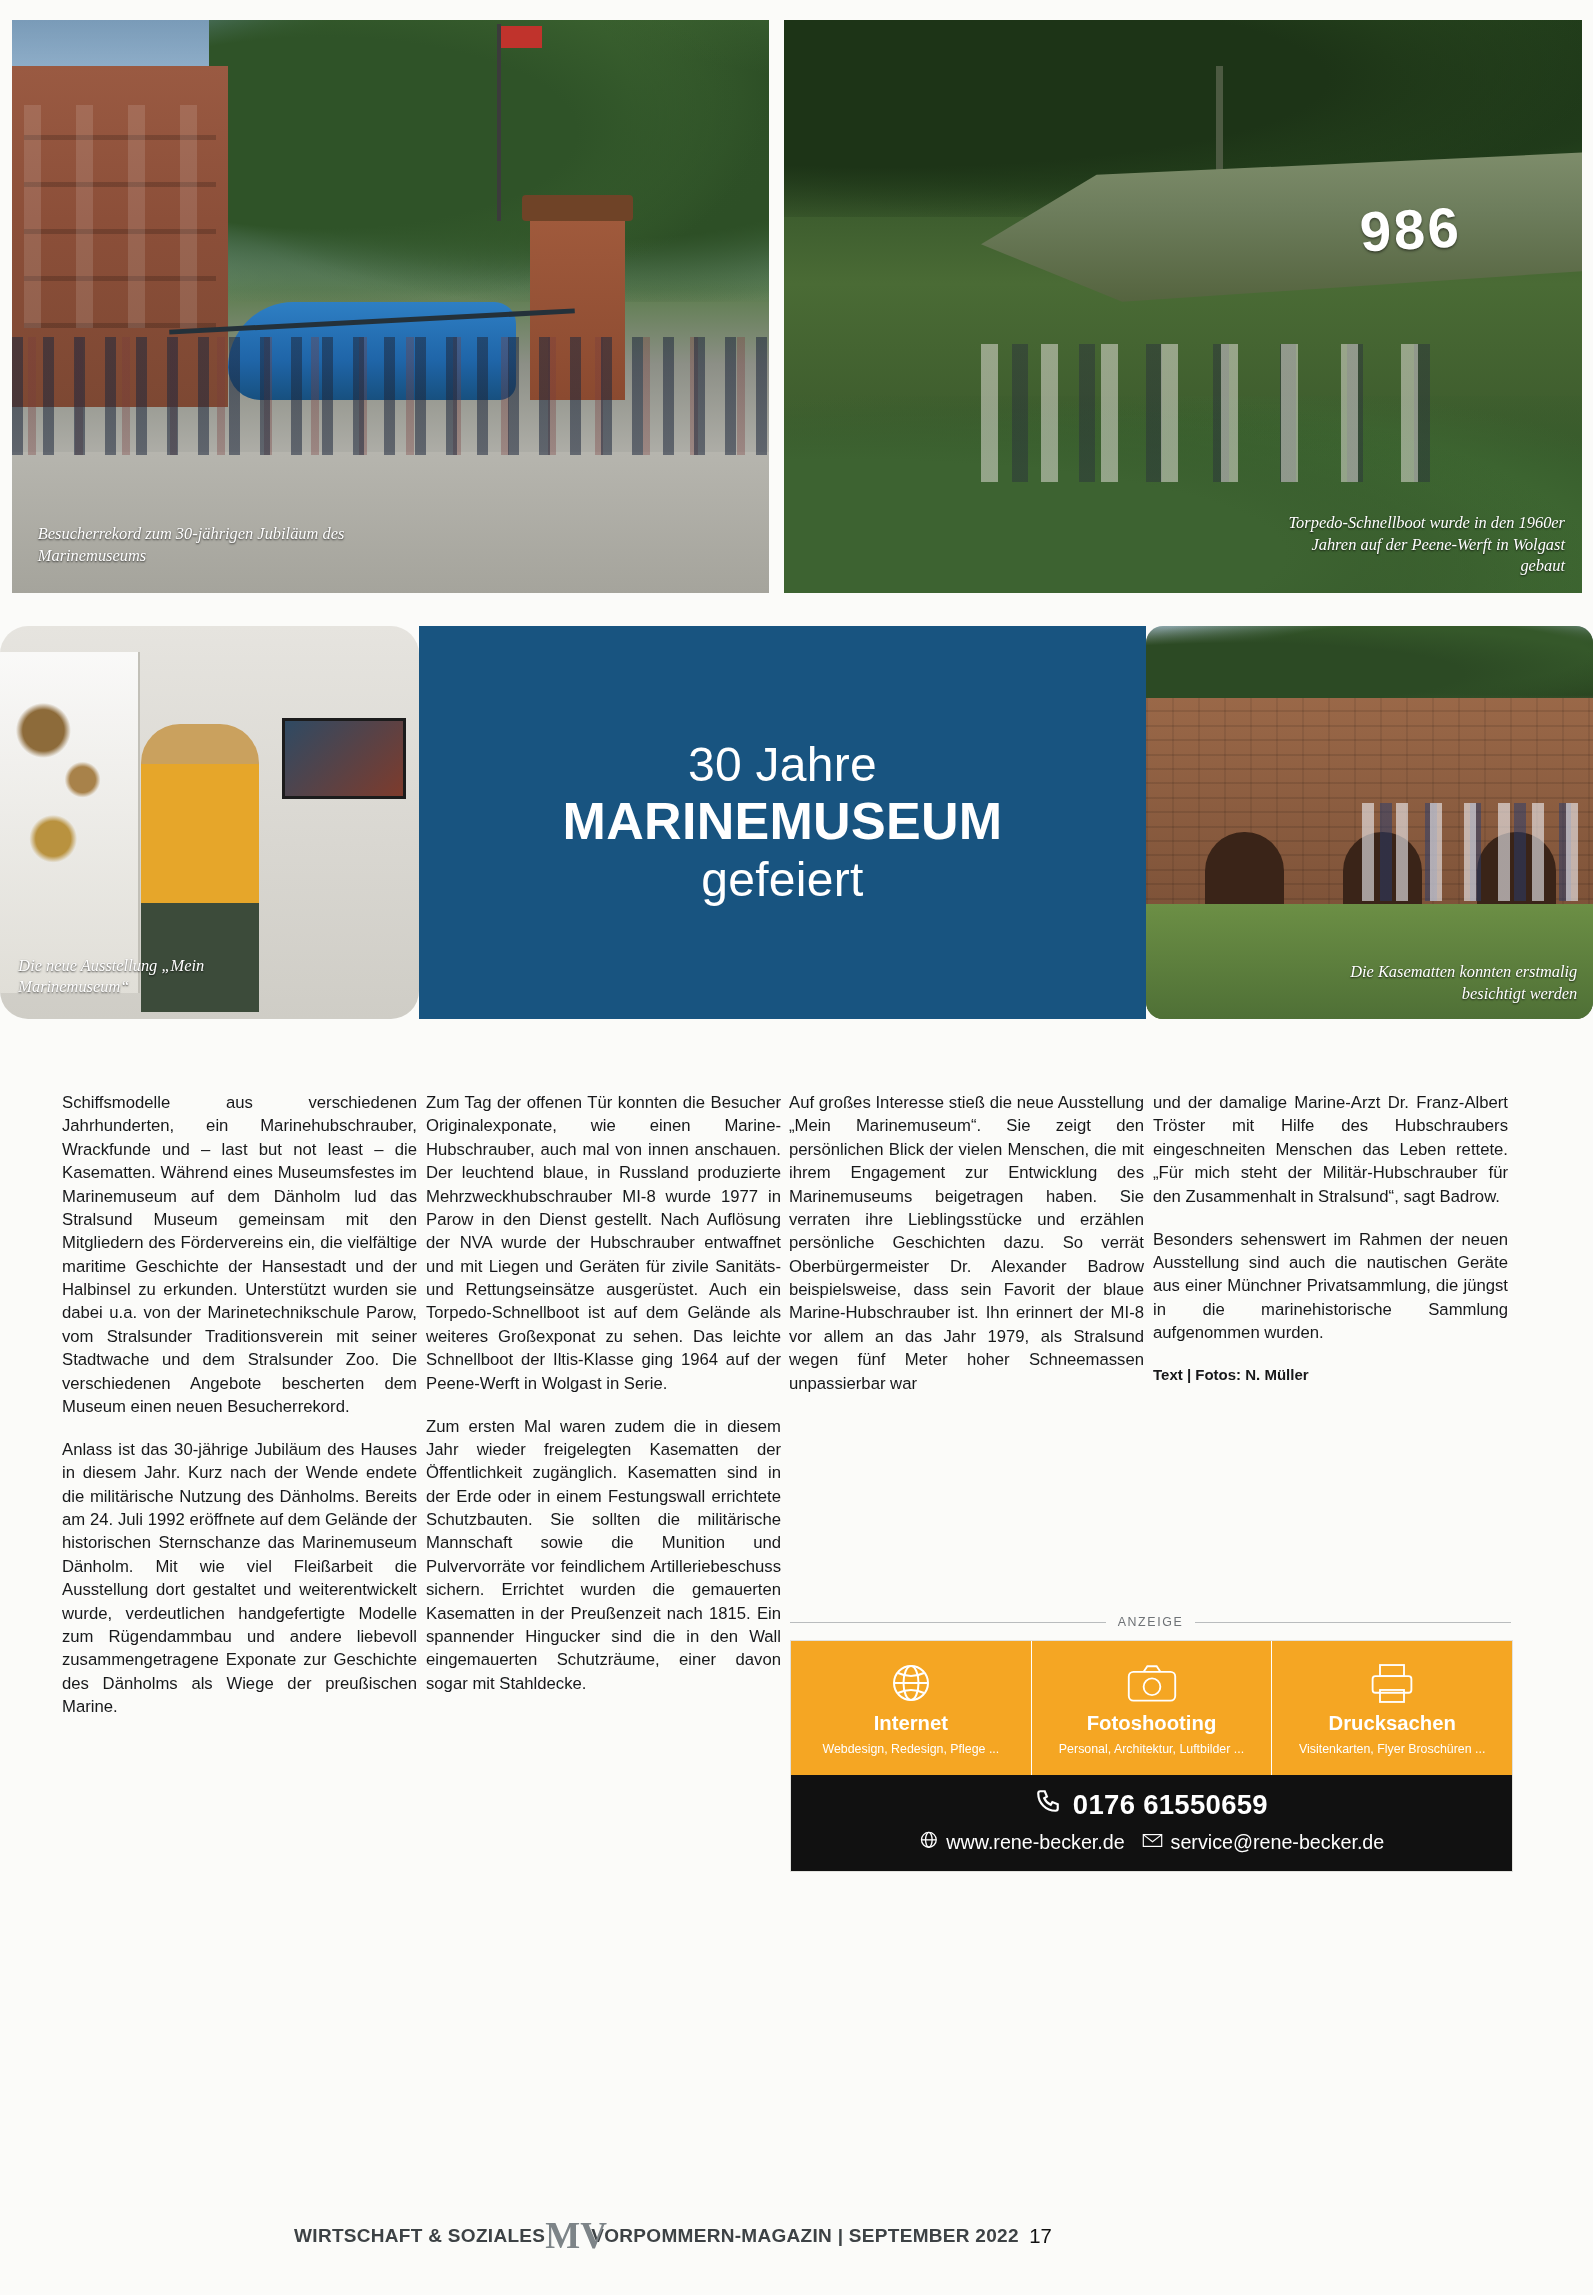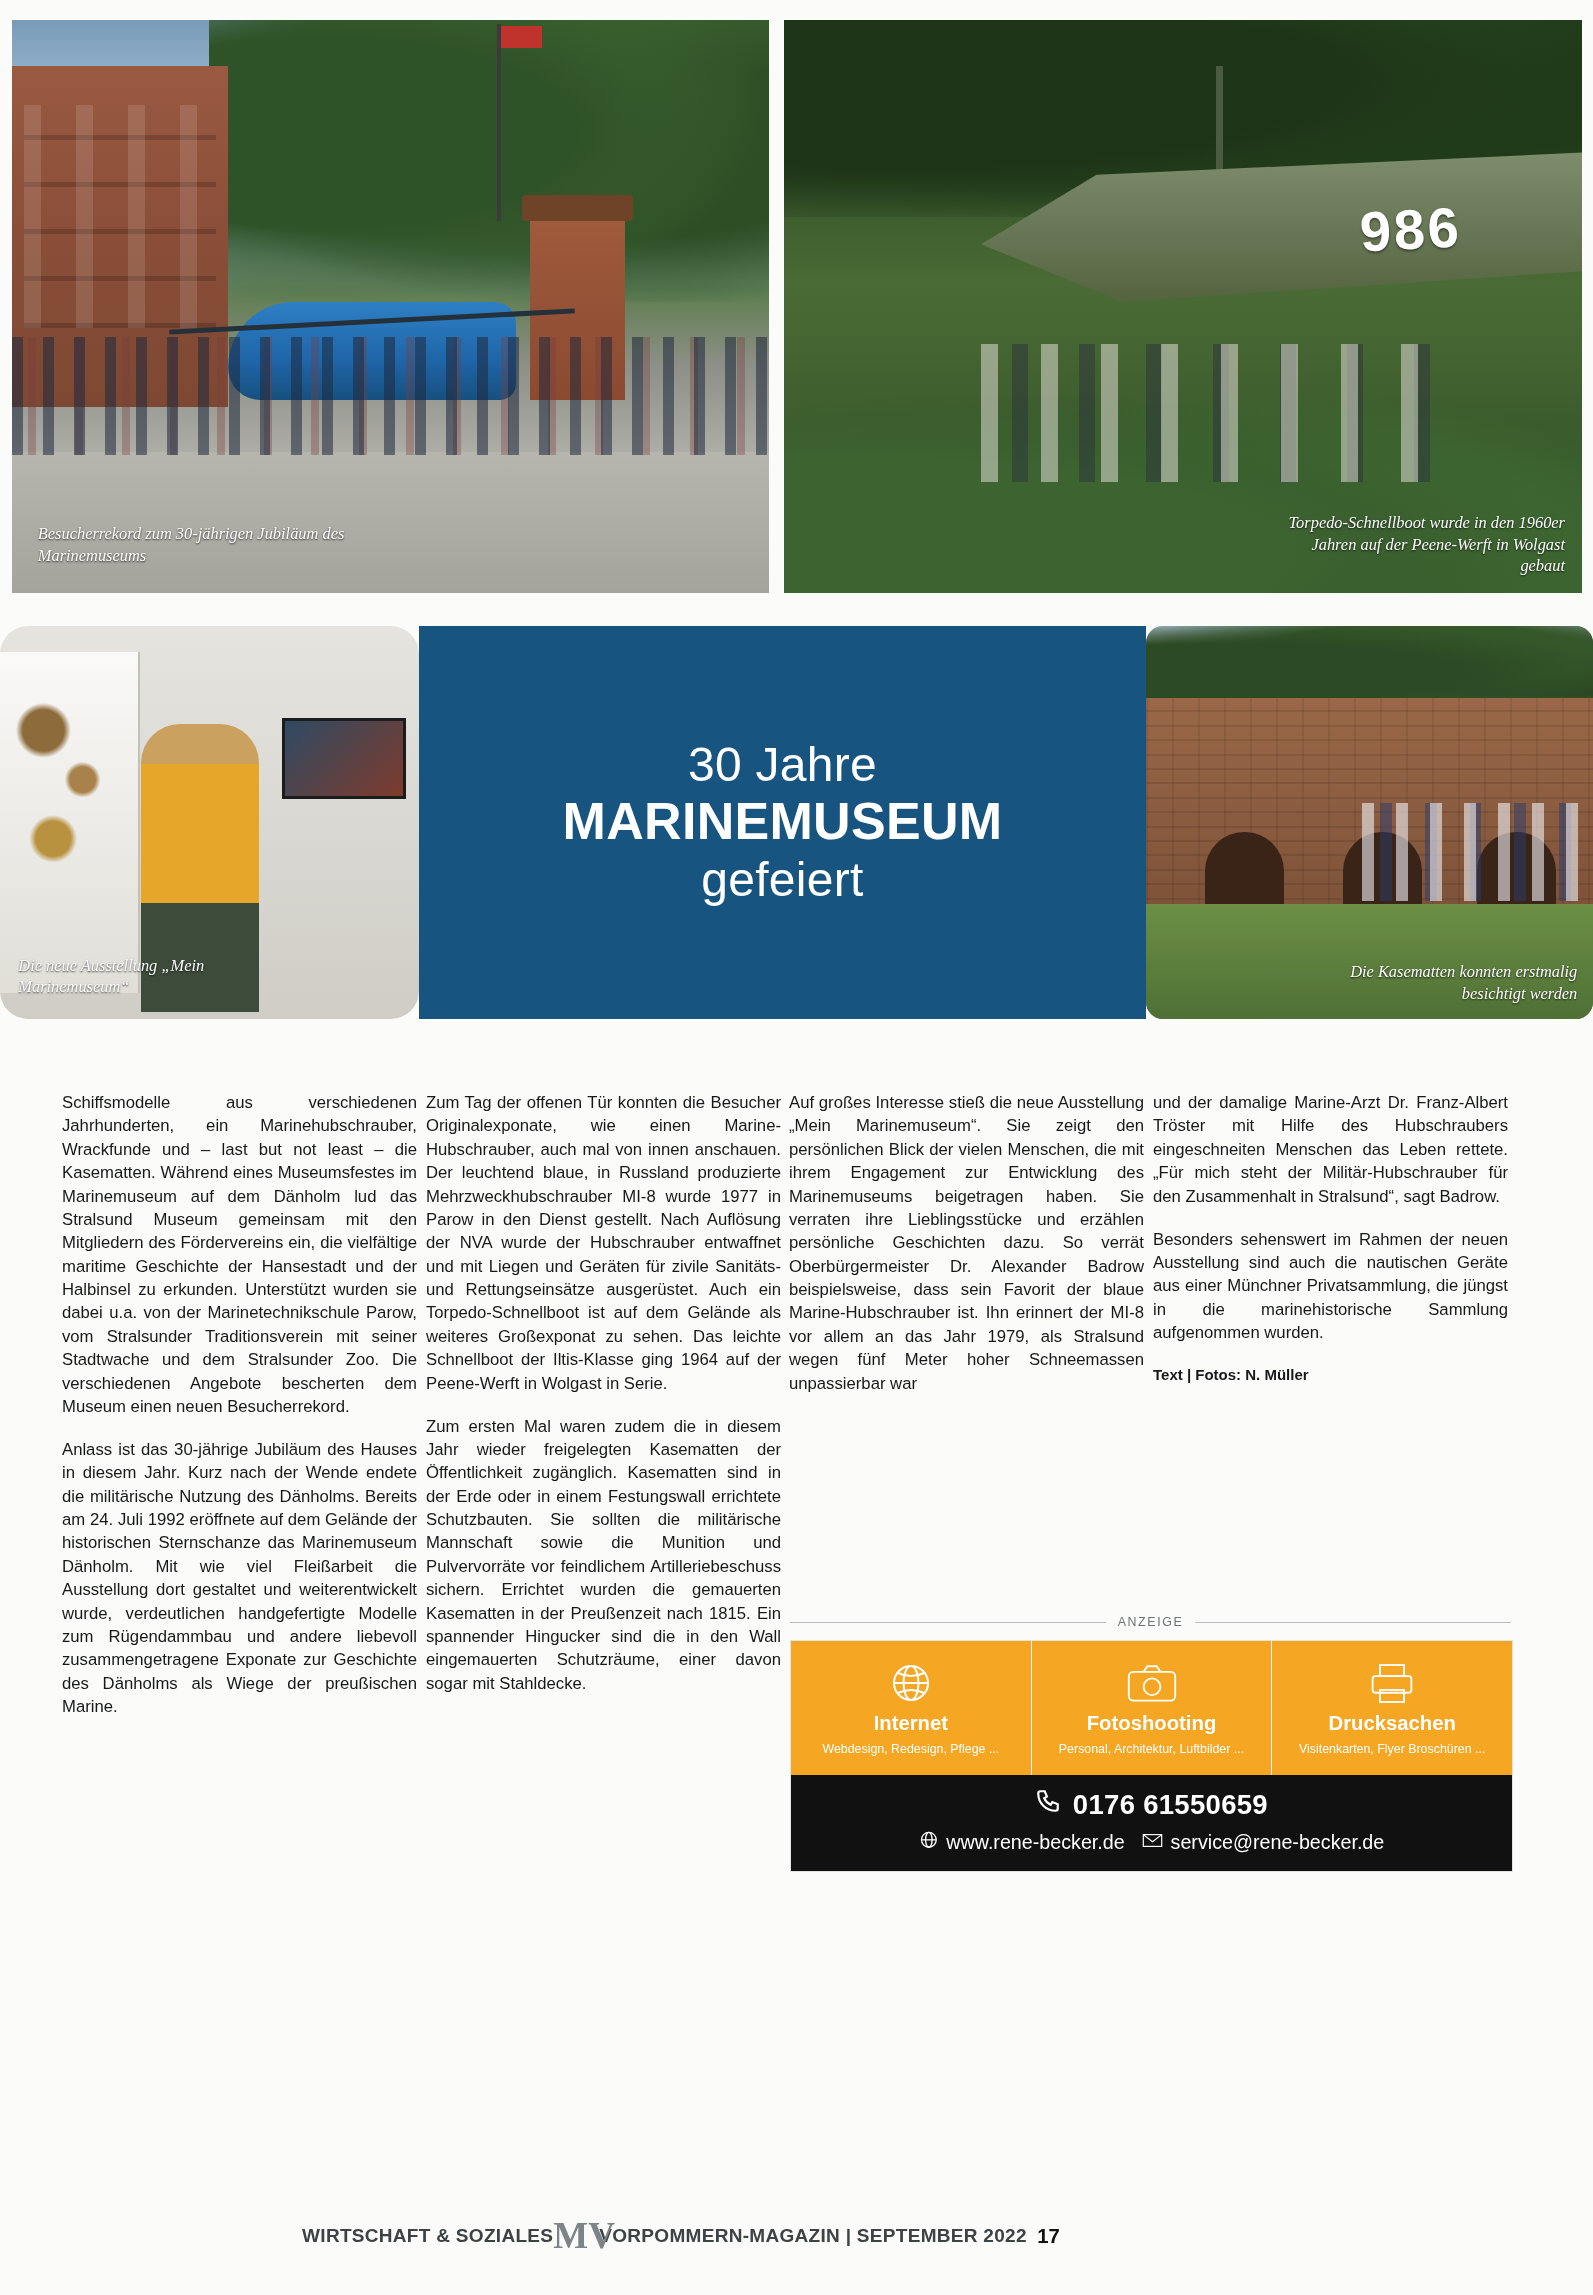--- a/index.html
+++ b/index.html
@@ -313,27 +313,27 @@
   }
   .ad-web {
     display: flex; align-items: center; justify-content: center; gap: 17px;
     font-size: 19.7px; margin-top: 9.2px;
   }
   .ad-web span.it { display: inline-flex; align-items: center; gap: 7.9px; }
 
   
   #footer {
     position: absolute;
-    left: 16px; top: 2208px; width: 1330px;
+    left: 8px; top: 2208px; width: 1330px;
     display: flex; align-items: center; justify-content: center; gap: 0;
     color: #3d4245;
   }
   .f-left { font-size: 19px; font-weight: 700; letter-spacing: 0.3px; }
   .f-right { font-size: 19px; font-weight: 700; letter-spacing: 0.3px; }
-  .f-page { font-size: 20.3px; font-weight: 700; color: #111; margin-left: 10.5px; }
+  .f-page { font-size: 20.3px; font-weight: 400; color: #111; margin-left: 10.5px; }
   .mv-logo {
     width: 46px; height: 56px; position: relative; color: #7d8488;
     font-size: 37px; font-weight: 700; line-height: 56px; text-align: center;
     font-family: "Liberation Serif", serif;
   }
 
   
   #cap-courtyard { left: 26px; bottom: 26px; width: 341px; }
   #cap-torpedo { right: 17px; bottom: 15.7px; width: 282px; text-align: right; }
   #cap-exhibition { left: 18.3px; bottom: 21px; width: 275px; }

